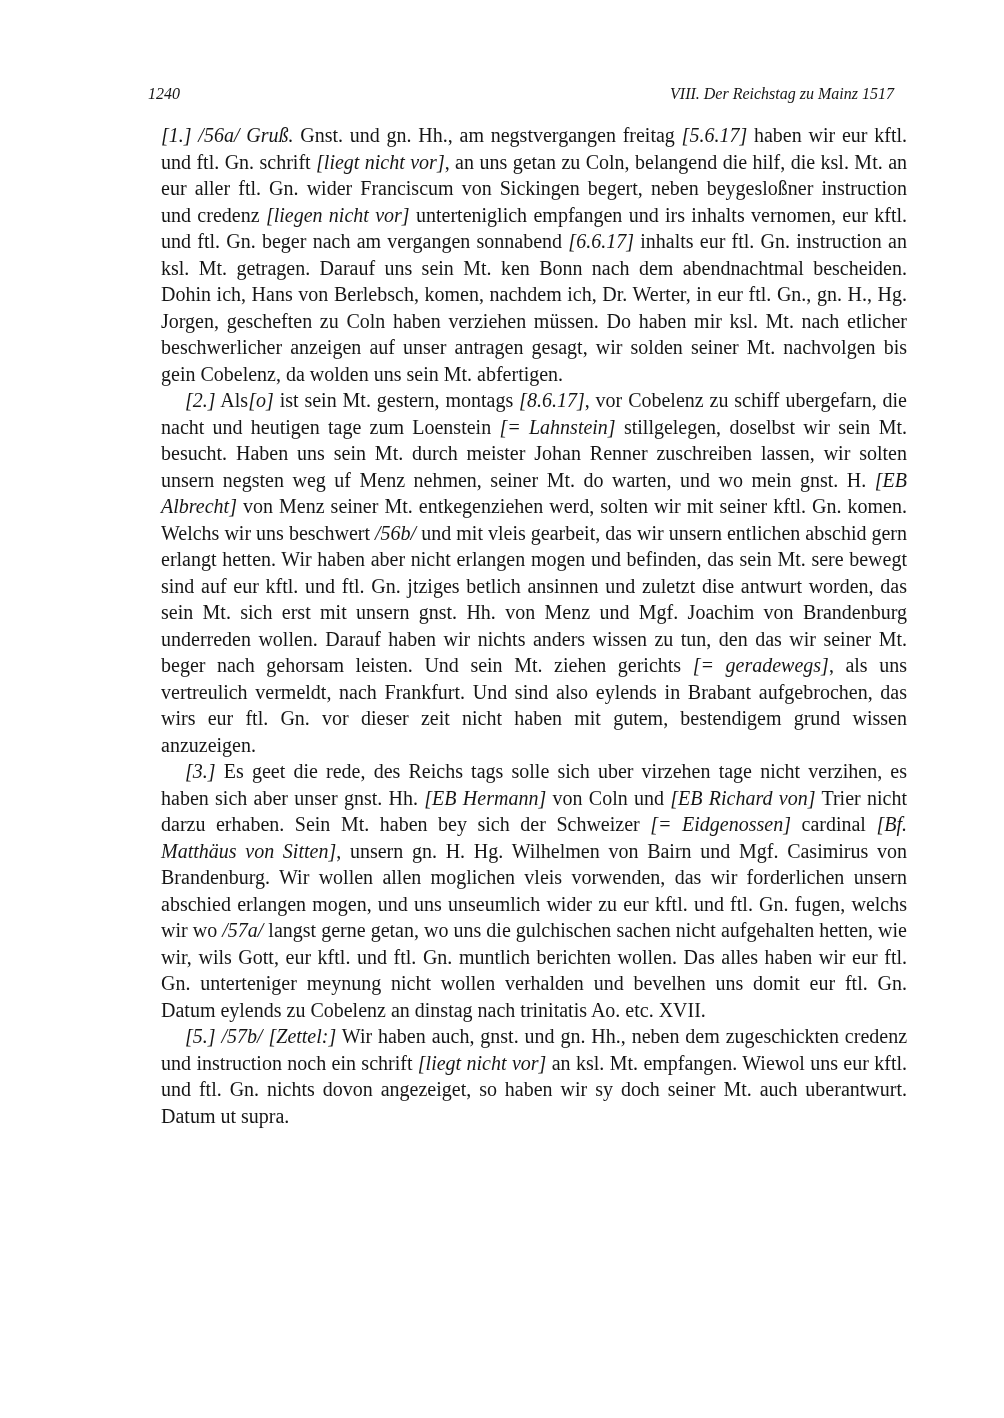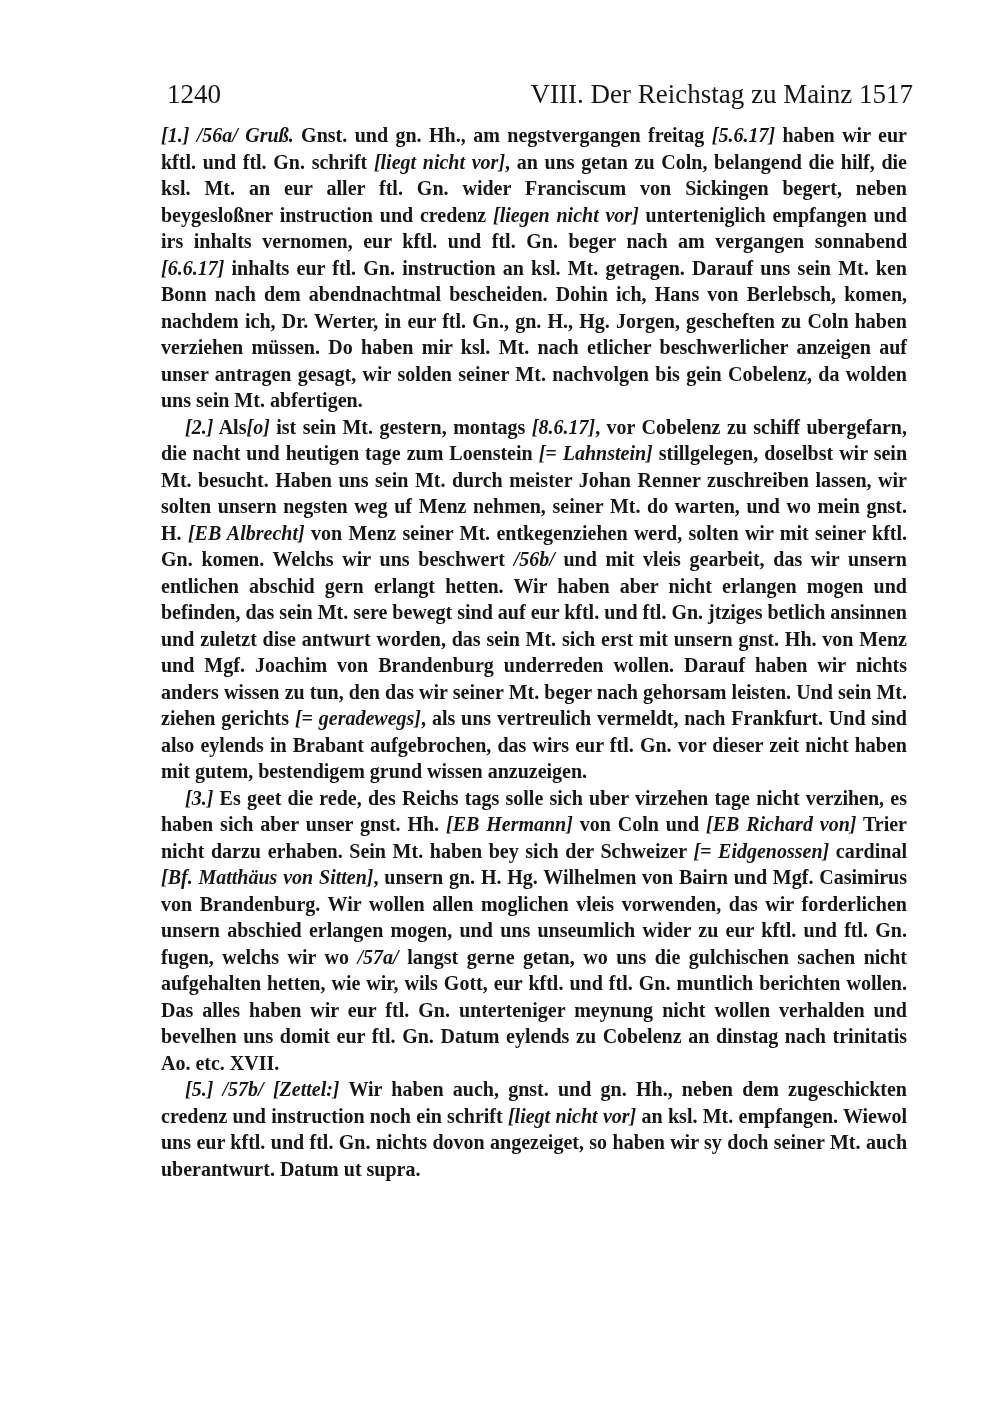--- a/index.html
+++ b/index.html
@@ -12,25 +12,26 @@
     width: 1004px;
     height: 1418px;
     background: var(--bg-color, #ffffff);
     font-family: "Liberation Serif", "DejaVu Serif", serif;
     color: var(--text-color, #161616);
     overflow: hidden;
   }
   .page-header {
     position: absolute;
     top: 80px;
-    left: 167px;
+    left: 148px;
     width: 746px;
     height: 28px;
-    font-size: 27px;
+    font-size: 16px;
     line-height: 28px;
+    font-style: italic;
   }
   .page-number {
     position: absolute;
     left: 0;
     top: 0;
   }
   .running-title {
     display: block;
     text-align: right;
   }
@@ -40,21 +41,20 @@
     left: 161px;
     width: 746px;
     font-size: 20px;
     line-height: 26.5px;
     text-align: justify;
   }
   .text-block p {
     margin: 0;
     padding: 0;
     text-indent: 24px;
-    font-weight: bold;
   }
   .text-block p.no-indent {
     text-indent: 0;
   }
   .it {
     font-style: italic;
   }
 </style>
 </head>
 <body>

